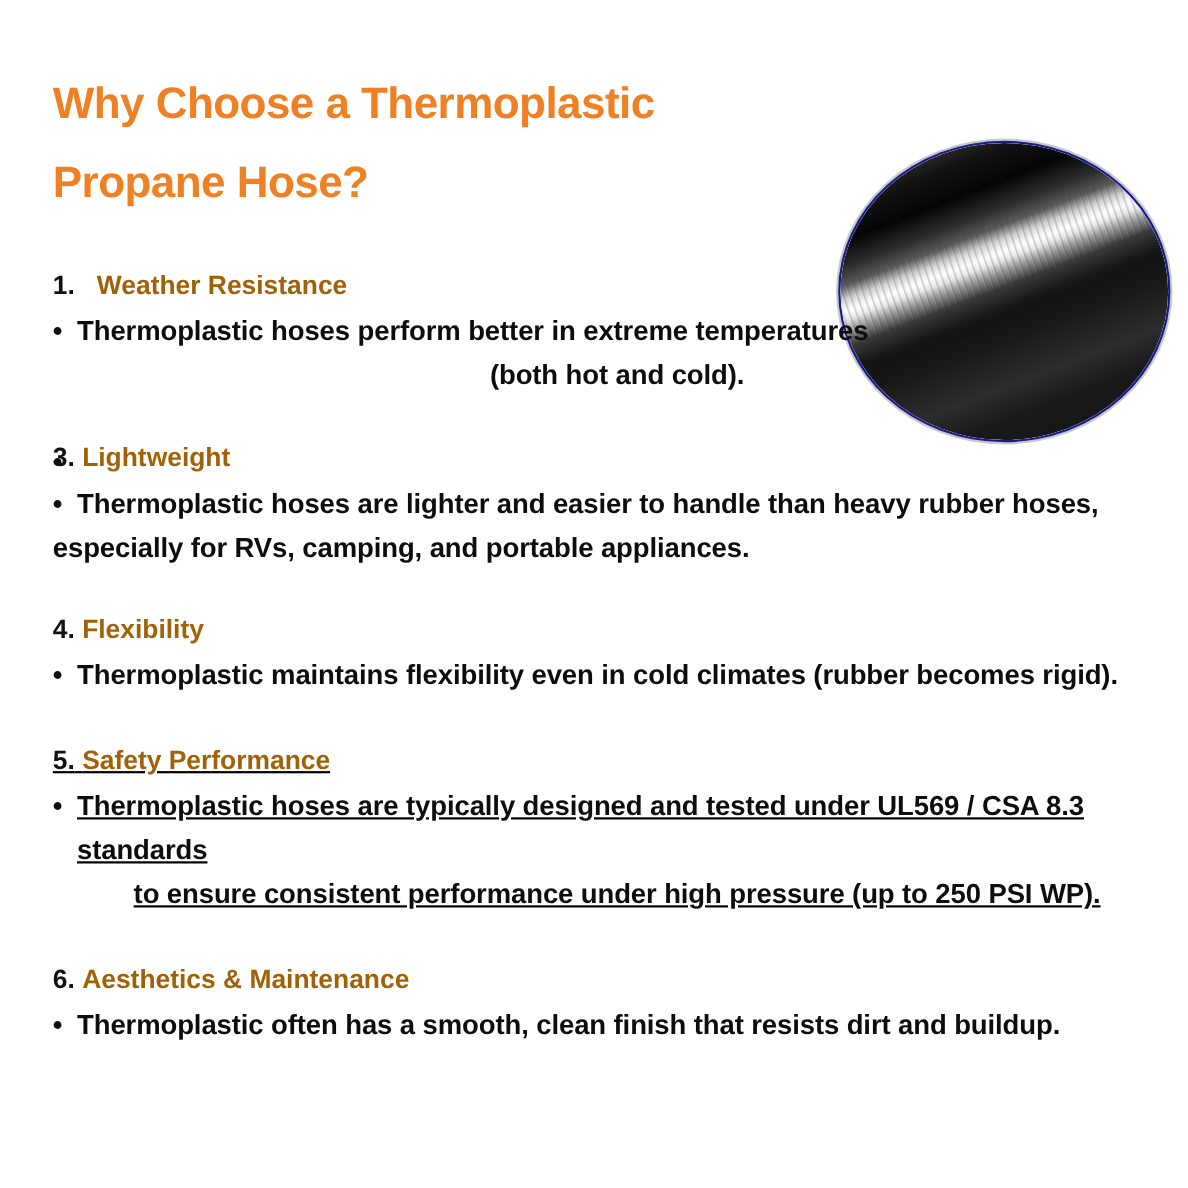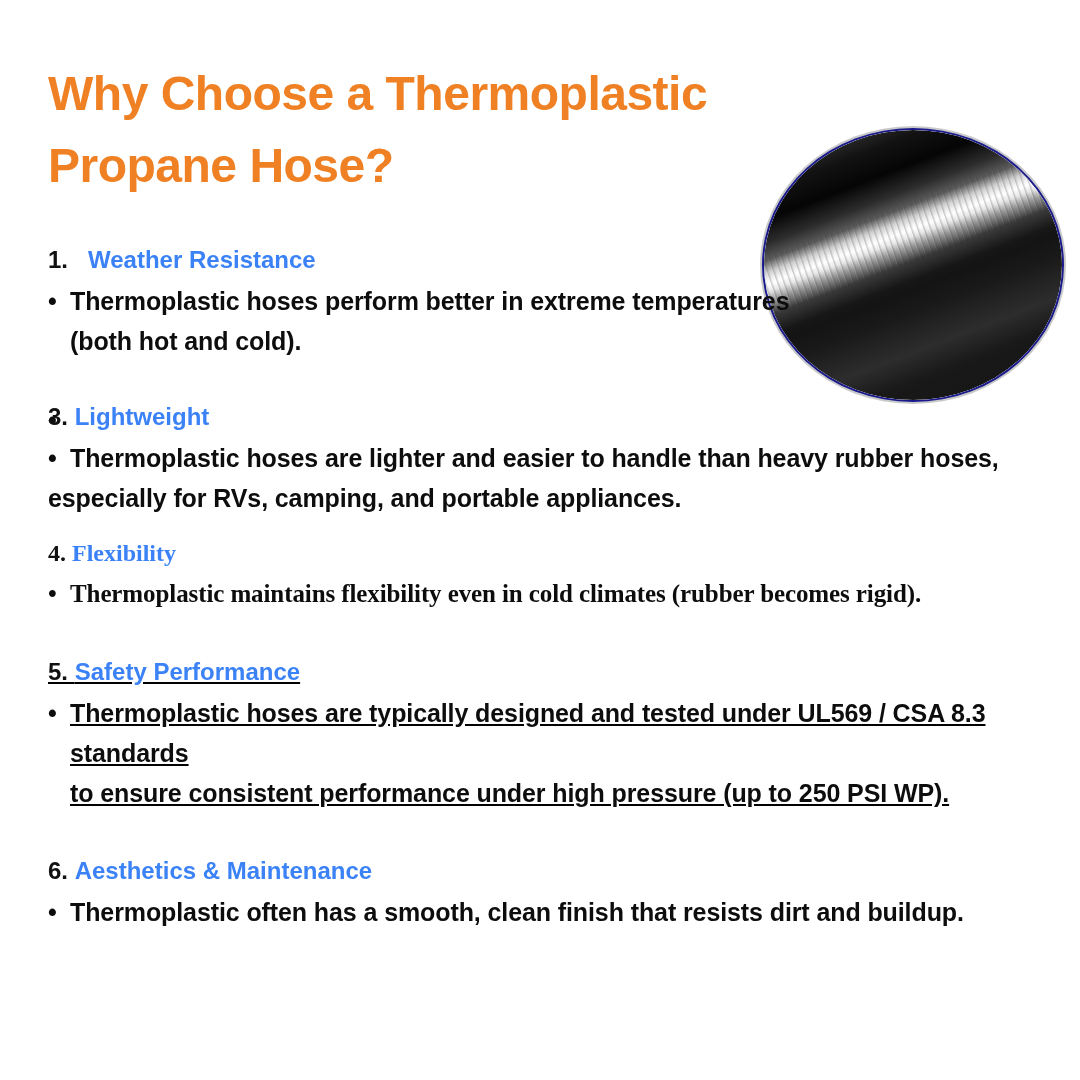--- a/index.html
+++ b/index.html
@@ -22,21 +22,21 @@
     inset: 0;
     background: #ffffff;
   }
 
   
   .page-title {
     position: absolute;
     left: 48px;
     top: 58px;
     width: 800px;
-    font-size: 48px;
+    font-size: 40px;
     line-height: 72px;
     font-weight: 700;
     letter-spacing: -0.5px;
     color: #ef8023;
     white-space: pre-line;
   }
 
   
   .hose-figure {
     position: absolute;
@@ -150,21 +150,21 @@
     line-height: 34px;
     font-weight: 700;
     color: #111111;
     white-space: nowrap;
   }
   .benefit-num {
     color: #111111;
     font-weight: 700;
   }
   .benefit-title {
-    color: #3b82f6;
+    color: #a16207;
     font-weight: 700;
   }
   .benefit-body {
     margin-top: 4px;
     font-size: 25px;
     line-height: 40px;
     font-weight: 600;
     color: #0d0d0d;
     letter-spacing: -0.1px;
   }
@@ -176,20 +176,21 @@
   .bullet-line .dot {
     position: absolute;
     left: 0;
     top: 0;
   }
   .cont-line {
     display: block;
   }
   .cont-line.indent {
     padding-left: 22px;
+    text-align: center;
   }
 </style>
 </head>
 <body>
 
 <div class="slide">
 
   <div class="page-title">Why Choose a Thermoplastic
 Propane Hose?</div>
 
@@ -214,21 +215,21 @@
           <span class="bullet-line"><span class="dot">•</span></span>
         </div>
       </div>
       <div class="benefit" style="margin-top: 39px;">
         <div class="benefit-head"><span class="benefit-num">3.</span><span>&nbsp;</span><span class="benefit-title">Lightweight</span></div>
         <div class="benefit-body">
           <span class="bullet-line"><span class="dot">•</span><span>Thermoplastic hoses are lighter and easier to handle than heavy rubber hoses,</span></span>
           <span class="cont-line">especially for RVs, camping, and portable appliances.</span>
         </div>
       </div>
-      <div class="benefit" style="margin-top: 18px; font-family: Liberation Serif, serif;">
+      <div class="benefit" style="margin-top: 38px;">
         <div class="benefit-head"><span class="benefit-num">4.</span><span>&nbsp;</span><span class="benefit-title">Flexibility</span></div>
         <div class="benefit-body">
           <span class="bullet-line"><span class="dot">•</span><span>Thermoplastic maintains flexibility even in cold climates (rubber becomes rigid).</span></span>
         </div>
       </div>
       <div class="benefit" style="margin-top: 41px; text-decoration: underline;">
         <div class="benefit-head"><span class="benefit-num">5.</span><span>&nbsp;</span><span class="benefit-title">Safety Performance</span></div>
         <div class="benefit-body">
           <span class="bullet-line"><span class="dot">•</span><span>Thermoplastic hoses are typically designed and tested under UL569 / CSA 8.3 standards</span></span>
           <span class="cont-line indent">to ensure consistent performance under high pressure (up to 250 PSI WP).</span>

